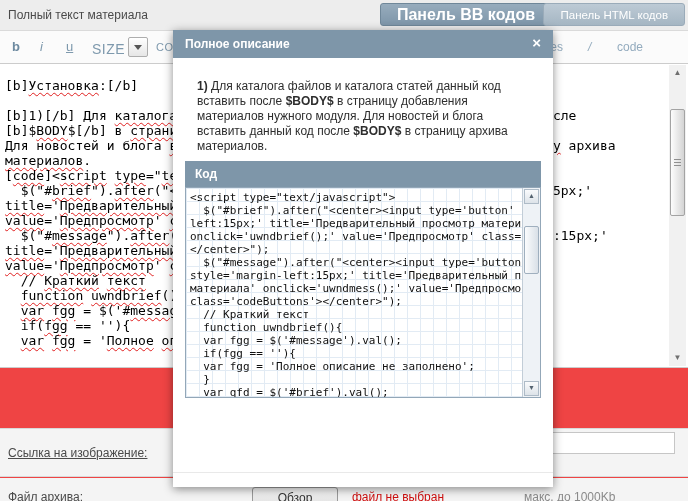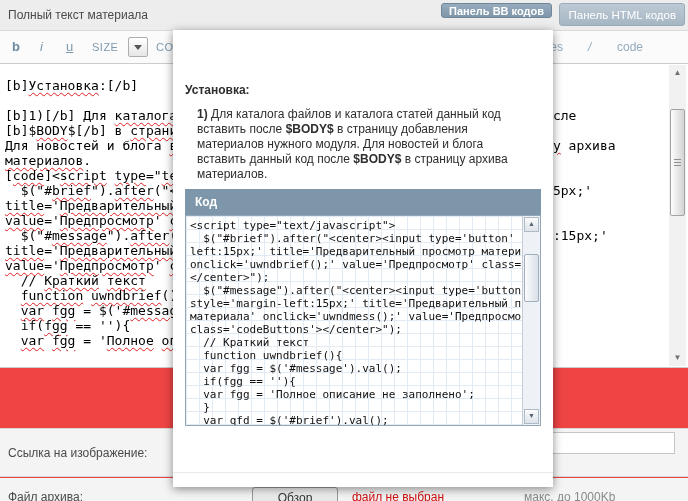--- a/index.html
+++ b/index.html
@@ -2,34 +2,34 @@
 <html><head>
 <meta charset="utf-8">
 <style>
   html,body{margin:0;padding:0;}
   .screen{position:relative;width:688px;height:501px;overflow:hidden;background:#ef4444;
           font-family:"Liberation Sans",sans-serif;-webkit-font-smoothing:antialiased;}
 
   
   .topbar{position:absolute;top:0;left:0;right:0;height:30px;background:#ededed;border-bottom:1px solid #dadada;}
   .field-label{position:absolute;left:8px;top:8px;font-size:12px;color:#4a4a4a;}
-  .btn-bb{position:absolute;right:136px;top:3px;height:15px;padding:0 7px;
+  .btn-bb{position:absolute;right:136px;top:3px;height:23px;padding:0 16px;
           background:linear-gradient(#97acbd,#7e96a9);border:1px solid #6f8799;border-radius:3px;
-          color:#fff;font-weight:bold;font-size:11px;font-family:inherit;cursor:pointer;}
-  .btn-html{position:absolute;right:3px;top:3px;height:23px;padding:0 8px;
+          color:#fff;font-weight:bold;font-size:16px;font-family:inherit;cursor:pointer;}
+  .btn-html{position:absolute;right:3px;top:3px;height:23px;padding:0 16px;
           background:linear-gradient(#bdcad5,#a5b6c3);border:1px solid #9aabb9;border-radius:3px;
           color:#fff;font-size:11.5px;font-family:inherit;cursor:pointer;}
 
   
   .toolbar{position:absolute;top:31px;left:0;right:0;height:32px;background:#fbfbfb;border-bottom:1px solid #e2e2e2;}
   .tb{position:absolute;top:8px;font-size:13px;color:#7e99ad;cursor:pointer;}
   .tb-b{left:12px;font-weight:bold;color:#6d8aa0;}
   .tb-i{left:40px;font-style:italic;}
   .tb-u{left:66px;text-decoration:underline;}
-  .tb-size{left:92px;top:10px;font-size:11px;letter-spacing:.5px;}
+  .tb-size{left:92px;top:10px;font-size:14px;letter-spacing:.5px;}
   .size-dd{position:absolute;left:128px;top:6px;width:18px;height:18px;background:linear-gradient(#fff,#e6e6e6);
            border:1px solid #adadad;border-radius:2px;cursor:pointer;}
   .caret{position:absolute;left:5px;top:7px;width:0;height:0;border-left:4px solid transparent;
          border-right:4px solid transparent;border-top:5px solid #555;}
   .tb-color{left:156px;top:10px;font-size:11px;letter-spacing:.5px;}
   .tbr{position:absolute;top:9px;font-size:12px;color:#93abbe;}
   .tbr0{left:529px;} .tbr1{left:588px;font-style:italic;} .tbr2{left:617px;}
 
   
   .editor{position:absolute;top:63px;left:0;right:0;height:305px;background:#fff;
@@ -43,21 +43,21 @@
   .ed-arrow{position:absolute;left:0;width:17px;height:12px;font-size:8px;line-height:12px;text-align:center;color:#6f6f6f;cursor:pointer;}
   .ed-arrow.up{top:2px;} .ed-arrow.down{bottom:2px;}
   .ed-thumb{position:absolute;left:1px;top:44px;width:13px;height:105px;border:1px solid #a3a3a3;border-radius:2px;
             background:linear-gradient(to right,#fdfdfd,#d4d4d4);cursor:pointer;}
   .grip{position:absolute;left:3px;top:50%;margin-top:-4px;width:7px;height:8px;
         background:repeating-linear-gradient(#909090 0 1px,transparent 1px 3px);}
 
   
   .row-link{position:absolute;top:428px;left:0;right:0;height:49px;background:#f4f4f4;
             border-top:1px solid #d9d9d9;border-bottom:1px solid #d9d9d9;box-sizing:border-box;}
-  .row-link .lbl{position:absolute;left:8px;top:17px;font-size:12px;color:#4a4a4a;}
+  .row-link .lbl{position:absolute;left:8px;top:17px;font-size:12px;color:#4a4a4a;text-decoration:underline;}
   .link-input{position:absolute;left:245px;top:3px;width:430px;height:22px;border:1px solid #c6c6c6;background:#fff;
               font-size:12px;font-family:inherit;padding:0 4px;box-sizing:border-box;}
 
   
   .row-file{position:absolute;top:478px;left:0;right:0;height:45px;background:#f4f4f4;}
   .row-file .lbl{position:absolute;left:8px;top:12px;font-size:12px;color:#4a4a4a;}
   .browse-btn{position:absolute;left:252px;top:9px;width:86px;height:22px;border:1px solid #9a9a9a;border-radius:3px;
               background:linear-gradient(#f8f8f8,#dcdcdc);font-size:12px;color:#333;font-family:inherit;cursor:pointer;}
   .nofile{position:absolute;left:352px;top:12px;font-size:12px;color:#cf1010;}
   .maxsize{position:absolute;left:524px;top:12px;font-size:12px;color:#8a8a8a;}
@@ -130,22 +130,25 @@
   </div>
 
   <div class="row-file">
     <span class="lbl">Файл архива:</span>
     <button class="browse-btn">Обзор</button>
     <span class="nofile">файл не выбран</span>
     <span class="maxsize">макс. до 1000Kb</span>
   </div>
 
   <div class="modal">
+    <div class="modal-header">
+      <span class="modal-title">Полное описание</span>
+      <span class="modal-close">×</span>
+    </div>
     <div class="modal-body">
-      <p class="install-heading">Установка:</p>
       <p class="step"><b>1)</b><span> Для каталога файлов и каталога статей данный код вставить после </span><b>$BODY$</b><span> в страницу добавления материалов нужного модуля. Для новостей и блога вставить данный код после </span><b>$BODY$</b><span> в страницу архива материалов.</span></p>
       <div class="kod-bar">Код</div>
       <div class="code-box">
         <div class="code-lines"><div class="code-line">&lt;script type="text/javascript"&gt;</div><div class="code-line">  $("#brief").after("&lt;center&gt;&lt;input type='button' style='margin-</div><div class="code-line">left:15px;' title='Предварительный просмотр материала'</div><div class="code-line">onclick='uwndbrief();' value='Предпросмотр' class='codeButtons'&gt;</div><div class="code-line">&lt;/center&gt;");</div><div class="code-line">  $("#message").after("&lt;center&gt;&lt;input type='button'</div><div class="code-line">style='margin-left:15px;' title='Предварительный просмотр</div><div class="code-line">материала' onclick='uwndmess();' value='Предпросмотр'</div><div class="code-line">class='codeButtons'&gt;&lt;/center&gt;");</div><div class="code-line">  // Краткий текст</div><div class="code-line">  function uwndbrief(){</div><div class="code-line">  var fgg = $('#message').val();</div><div class="code-line">  if(fgg == ''){</div><div class="code-line">  var fgg = 'Полное описание не заполнено';</div><div class="code-line">  }</div><div class="code-line">  var qfd = $('#brief').val();</div></div>
         <div class="code-scroll">
           <div class="cs-btn up">▲</div>
           <div class="cs-thumb"></div>
           <div class="cs-btn down">▼</div>
         </div>
       </div>

